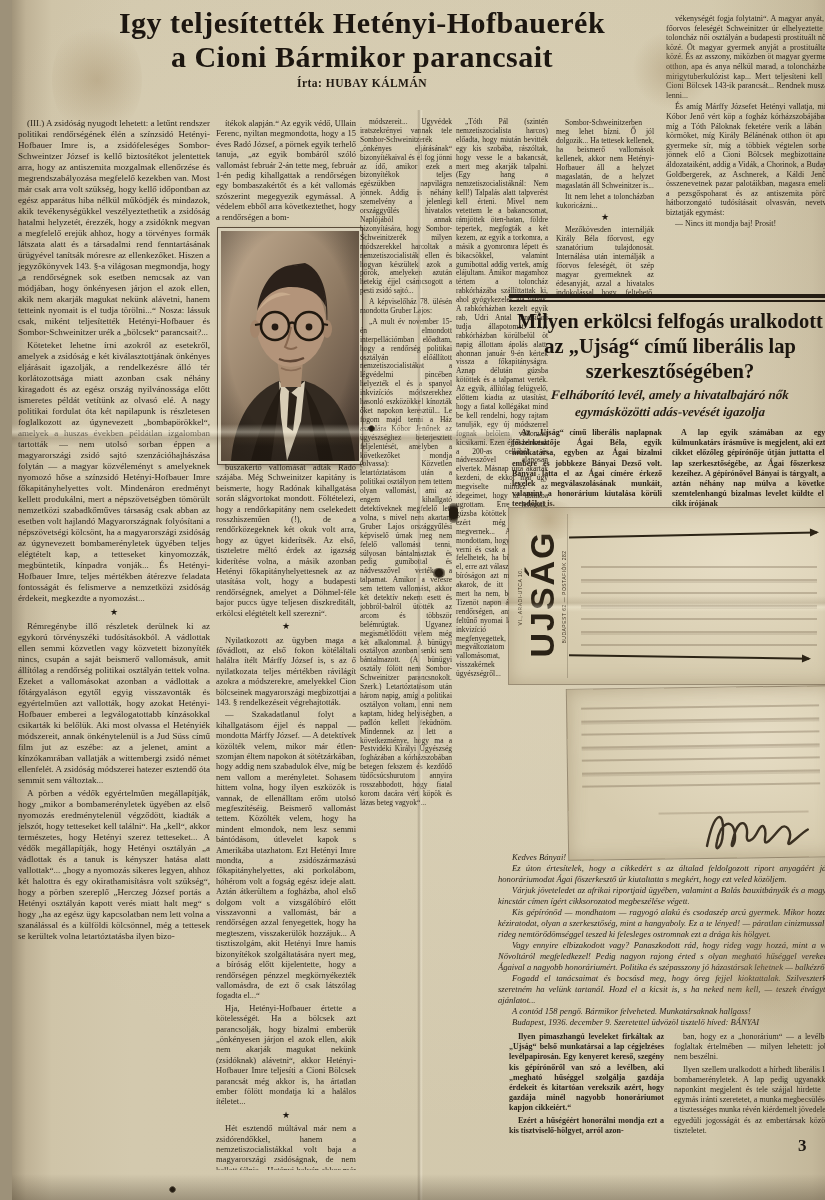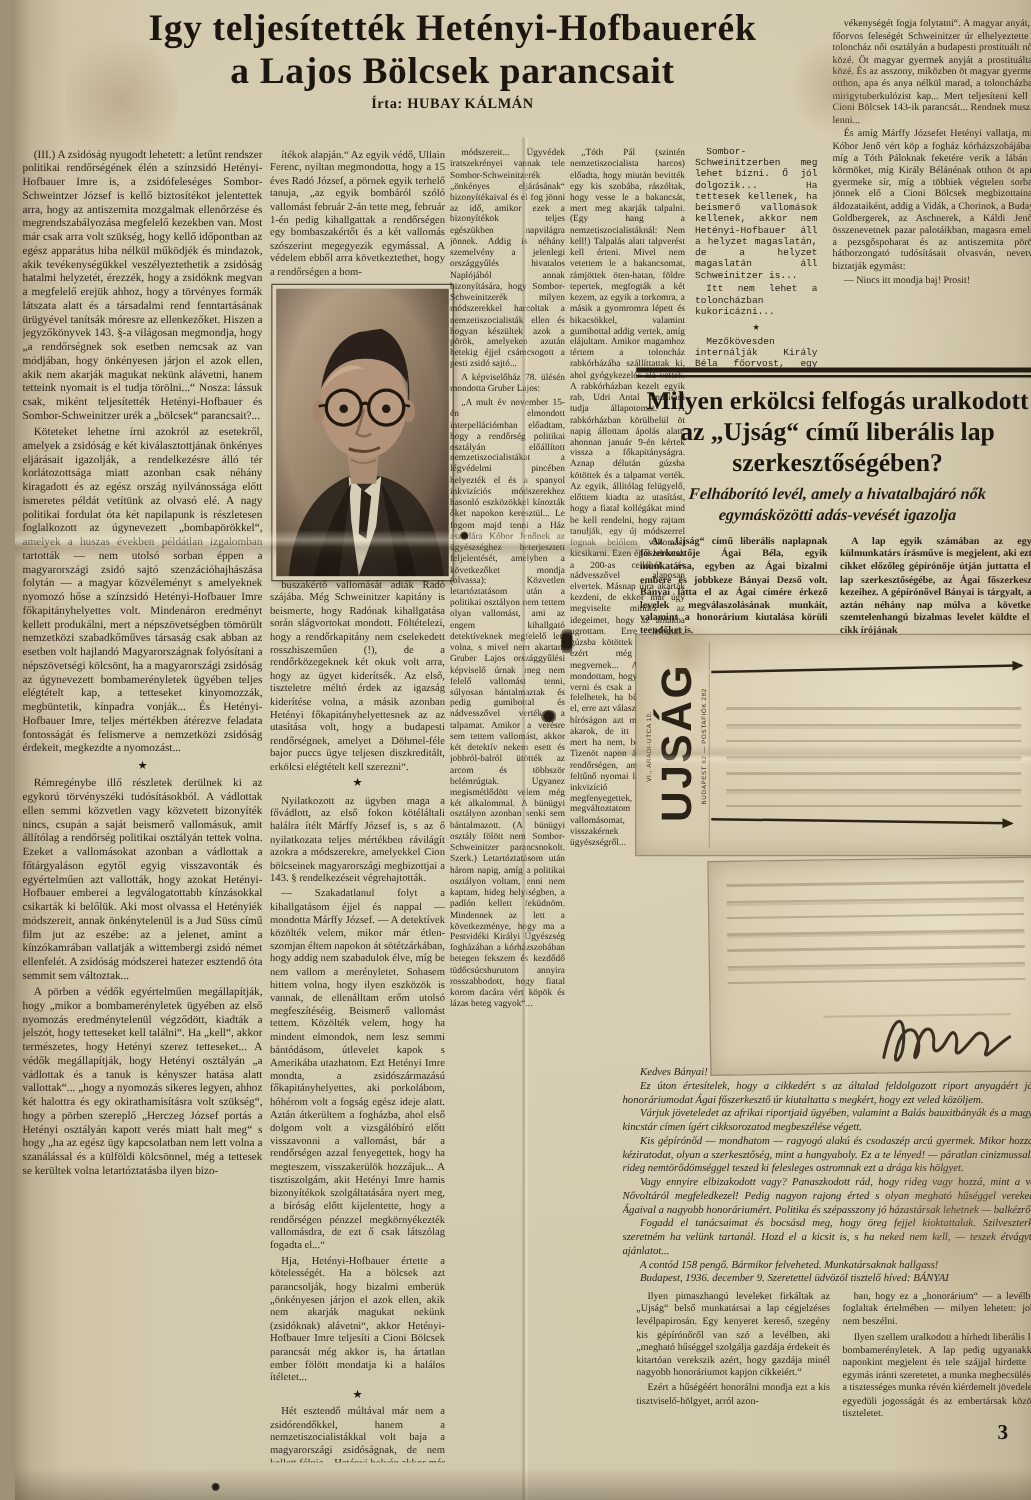--- a/index.html
+++ b/index.html
@@ -32,21 +32,21 @@
 
   
   .col{position:absolute;text-align:justify;overflow:hidden;color:#2a231a;}
   .col p{margin:0 0 2px;text-indent:9px;}
   .col p.star{text-align:center;text-indent:0;font-size:9px;margin:3px 0;color:#1d1710;}
   #col-a{left:6px;top:118px;width:192px;height:1052px;font-size:9px;line-height:11px;}
   #col-b-top{left:204px;top:118px;width:140px;height:110px;font-size:8.5px;line-height:10.4px;}
   #col-b-bottom{left:204px;top:462px;width:140px;height:708px;font-size:8.5px;line-height:10.4px;}
   #col-c{left:348px;top:118px;width:92px;height:1052px;font-size:7.5px;line-height:8.9px;}
   #col-d{left:444px;top:118px;width:92px;height:724px;font-size:7.5px;line-height:8.9px;}
-  #col-d-top{left:544px;top:118px;width:98px;height:176px;font-size:7.6px;line-height:9px;font-family:Liberation Mono, monospace;}
+  #col-d-top{left:544px;top:118px;width:98px;height:176px;font-size:7.6px;line-height:9px;}
   #col-right{left:654px;top:14px;width:164px;height:278px;font-size:8px;line-height:9.6px;}
 
   
   .photo{position:absolute;left:206px;top:228px;width:138px;height:230px;
     border:3px solid #d9d1ba;box-shadow:0 0 0 1px #5a4c3a, 2px 3px 6px rgba(40,30,18,.35);
     background:#7c6853;overflow:hidden;}
 
   
   .rule2{position:absolute;left:497px;top:294px;width:326px;height:9px;}
   .rule2 .r1{height:4px;background:#241d14;}
@@ -79,34 +79,34 @@
   .masthead .addr1{left:2px;top:158px;}
   .masthead .addr2{left:46px;top:158px;}
   .arrowline{position:absolute;height:2px;background:#2c2416;}
   .arrowline:after{content:"";position:absolute;right:-2px;top:-3px;border-left:9px solid #2c2416;
     border-top:4px solid rgba(0,0,0,0);border-bottom:4px solid rgba(0,0,0,0);}
   .sig{position:absolute;right:14px;bottom:2px;}
 
   
   #transcript{left:486px;top:852px;width:336px;height:176px;font-size:8.6px;line-height:11px;font-style:italic;}
   #transcript p{text-indent:14px;margin:0;}
-  #closing-left{left:497px;top:1032px;width:155px;height:132px;font-size:8px;line-height:10.2px;}
+  #closing-left{left:497px;top:1032px;width:155px;height:132px;font-size:8px;line-height:10.2px;font-weight:bold;}
   #closing-right{left:662px;top:1032px;width:158px;height:132px;font-size:8px;line-height:10.2px;}
 
   .pagenum{position:absolute;left:786px;top:1136px;font-size:17px;font-weight:700;color:#1e1812;}
 </style>
 </head>
 <body>
 
 <div class="paper">
 
   <div class="h1-block">
     <div>
         <p>Igy teljesítették Hetényi-Hofbauerék</p>
-        <p>a Lajos Bölcsek parancsait</p>
+        <p>a Cioni Bármikor parancsait</p>
       </div>
     <div class="byline">Írta: HUBAY KÁLMÁN</div>
   </div>
 
   <div class="col" id="col-a">
       <p>(III.) A zsidóság nyugodt lehetett: a letűnt rendszer politikai rendőrségének élén a színzsidó Hetényi-Hofbauer Imre is, a zsidófeleséges Sombor-Schweintzer József is kellő biztosítékot jelentettek arra, hogy az antiszemita mozgalmak ellenőrzése és megrendszabályozása megfelelő kezekben van. Most már csak arra volt szükség, hogy kellő időpontban az egész apparátus hiba nélkül működjék és mindazok, akik tevékenységükkel veszélyeztethetik a zsidóság hatalmi helyzetét, érezzék, hogy a zsidóknk megvan a megfelelő erejük ahhoz, hogy a törvényes formák látszata alatt és a társadalmi rend fenntartásának ürügyével tanítsák móresre az ellenkezőket. Hiszen a jegyzőkönyvek 143. §-a világosan megmondja, hogy „a rendőrségnek sok esetben nemcsak az van módjában, hogy önkényesen járjon el azok ellen, akik nem akarják magukat nekünk alávetni, hanem tetteink nyomait is el tudja törölni...“ Nosza: lássuk csak, miként teljesítették Hetényi-Hofbauer és Sombor-Schweinitzer urék a „bölcsek“ parancsait?...</p>
       <p>Köteteket lehetne írni azokról az esetekről, amelyek a zsidóság e két kiválasztottjának önkényes eljárásait igazolják, a rendelkezésre álló tér korlátozottsága miatt azonban csak néhány kiragadott és az egész ország nyilvánossága előtt ismeretes példát vetítünk az olvasó elé. A nagy politikai fordulat óta két napilapunk is részletesen foglalkozott az úgynevezett „bombapörökkel“, amelyek a huszas években példátlan izgalomban tartották — nem utolsó sorban éppen a magyarországi zsidó sajtó szenzációhajhászása folytán — a magyar közvéleményt s amelyeknek nyomozó hőse a színzsidó Hetényi-Hofbauer Imre főkapitányhelyettes volt. Mindenáron eredményt kellett produkálni, mert a népszövetségben tömörült nemzetközi szabadkőműves társaság csak abban az esetben volt hajlandó Magyarországnak folyósítani a népszövetségi kölcsönt, ha a magyarországi zsidóság az úgynevezett bombamerényletek ügyében teljes elégtételt kap, a tetteseket kinyomozzák, megbüntetik, kínpadra vonják... És Hetényi-Hofbauer Imre, teljes mértékben átérezve feladata fontosságát és felismerve a nemzetközi zsidóság érdekeit, megkezdte a nyomozást...</p>
       <p class="star">★</p>
       <p>Rémregénybe illő részletek derülnek ki az egykorú törvényszéki tudósításokból. A vádlottak ellen semmi közvetlen vagy közvetett bizonyíték nincs, csupán a saját beismerő vallomásuk, amit állítólag a rendőrség politikai osztályán tettek volna. Ezeket a vallomásokat azonban a vádlottak a főtárgyaláson egytől egyig visszavonták és egyértelműen azt vallották, hogy azokat Hetényi-Hofbauer emberei a legválogatottabb kínzásokkal csikarták ki belőlük. Aki most olvassa el Hetényiék módszereit, annak önkénytelenül is a Jud Süss című film jut az eszébe: az a jelenet, amint a kínzókamrában vallatják a wittembergi zsidó német ellenfelét. A zsidóság módszerei hatezer esztendő óta semmit sem változtak...</p>
       <p>A pörben a védők egyértelműen megállapítják, hogy „mikor a bombamerényletek ügyében az első nyomozás eredménytelenül végződött, kiadták a jelszót, hogy tetteseket kell találni“. Ha „kell“, akkor természetes, hogy Hetényi szerez tetteseket... A védők megállapítják, hogy Hetényi osztályán „a vádlottak és a tanuk is kényszer hatása alatt vallottak“... „hogy a nyomozás sikeres legyen, ahhoz két halottra és egy okirathamisításra volt szükség“, hogy a pörben szereplő „Herczeg József portás a Hetényi osztályán kapott verés miatt halt meg“ s hogy „ha az egész ügy kapcsolatban nem lett volna a szanálással és a külföldi kölcsönnel, még a tettesek se kerültek volna letartóztatásba ilyen bizo-</p>

